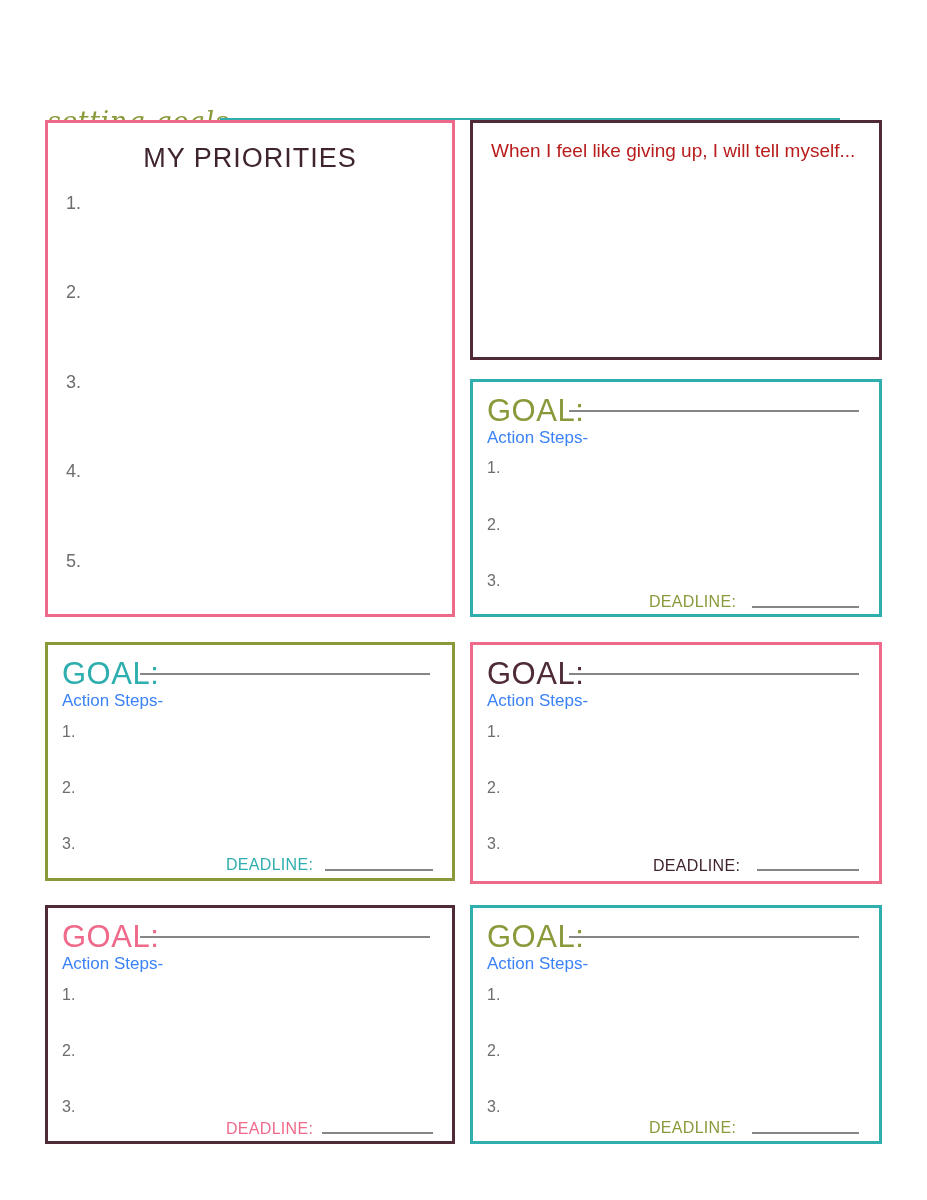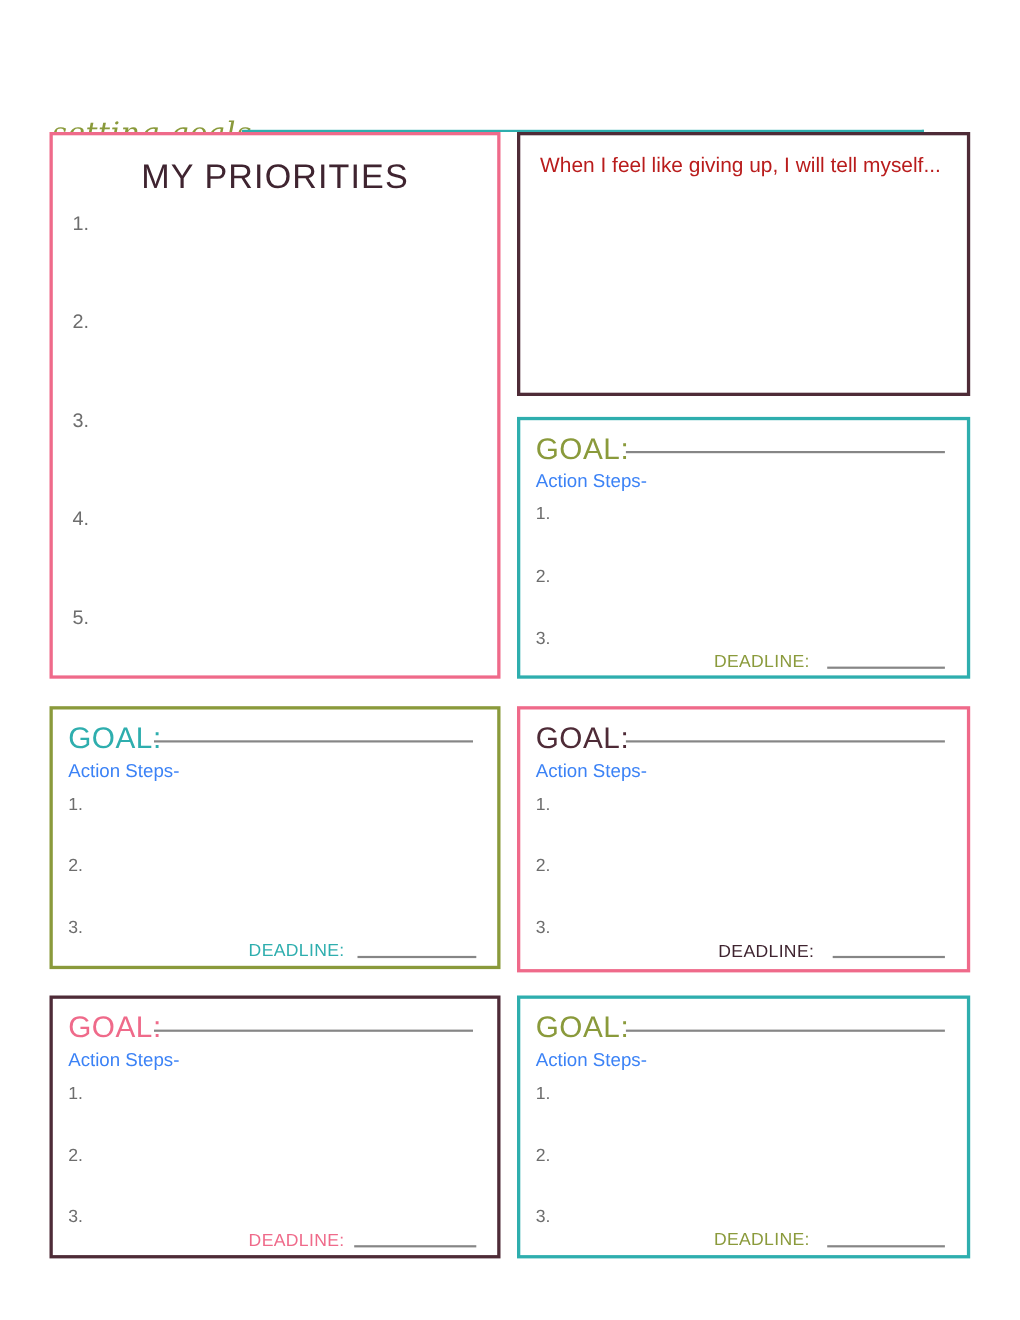--- a/index.html
+++ b/index.html
@@ -102,21 +102,21 @@
     top: 120px;
     width: 410px;
     height: 497px;
     border: 3px solid #ef6a8a;
   }
   .priorities-title {
     position: absolute;
     left: 0; right: 0;
     top: 20px;
     text-align: center;
-    font-size: 31px;
+    font-size: 27px;
     color: #3f2430;
     letter-spacing: 1px;
     font-family: "Liberation Sans", sans-serif;
   }
   .priority-item {
     position: absolute;
     left: 18px;
     font-size: 18px;
     color: #6d6d6d;
   }
@@ -142,21 +142,21 @@
   
   .goal {
     position: absolute;
     box-sizing: border-box;
     background: #ffffff;
   }
   .goal-label {
     position: absolute;
     left: 14px;
     top: 11px;
-    font-size: 27px;
+    font-size: 31px;
     letter-spacing: 0.5px;
   }
   .goal-line {
     position: absolute;
     height: 0;
     border-top: 2px solid #868686;
   }
   .goal-steps-label {
     position: absolute;
     left: 14px;

